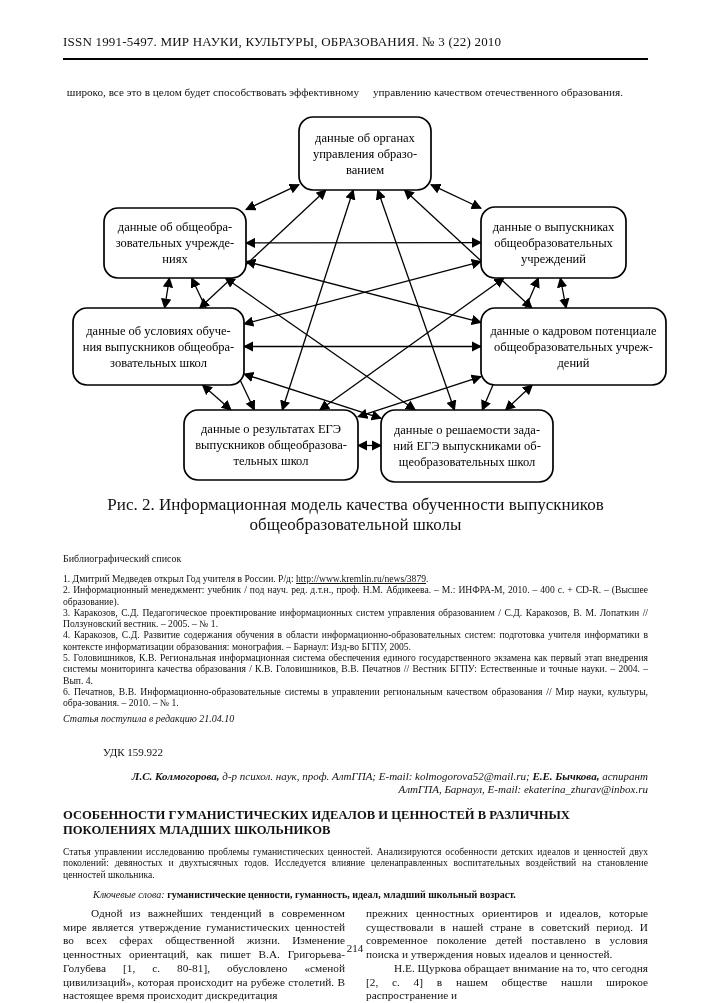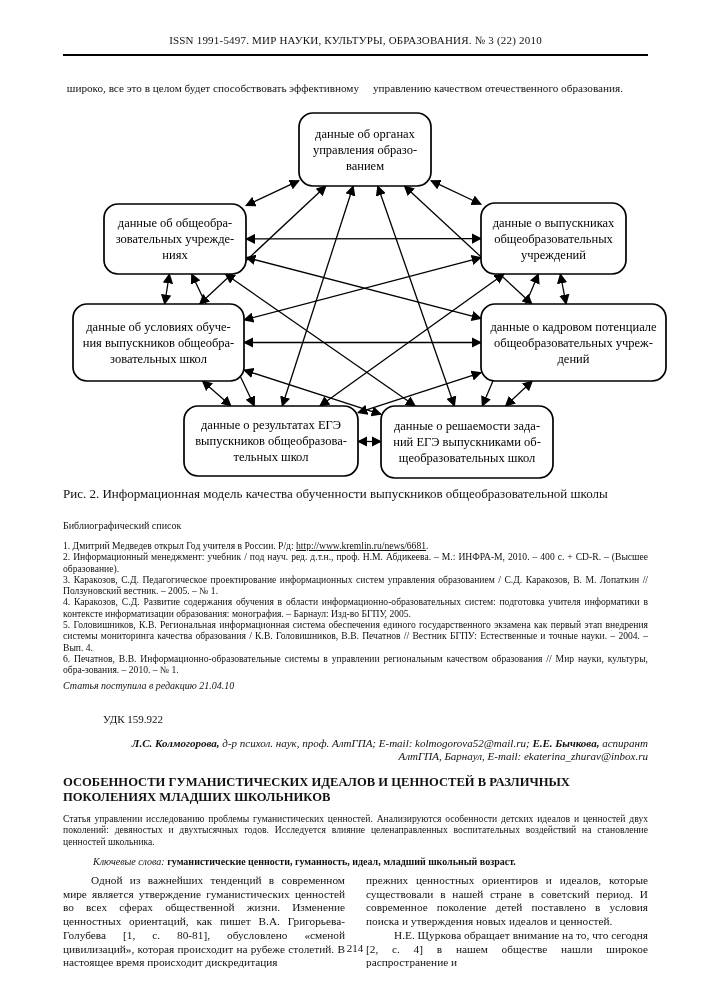--- a/index.html
+++ b/index.html
@@ -1,28 +1,28 @@
 <!DOCTYPE html>
 <html><head>
 <meta charset="utf-8">
 <style>
   html,body { margin:0; padding:0; }
   body {
     width:710px; height:1003px; background:#ffffff; color:#111;
     font-family:"Liberation Serif", serif; position:relative; overflow:hidden;
   }
   .page { padding:34px 62px 0 63px; }
-  .journal-line { text-align:center; font-size:11px; letter-spacing:0.2px; }
+  .journal-line { font-size:13px; letter-spacing:0.2px; }
   .rule { border-top:2px solid #000; margin-top:8px; height:0; }
   .continuation { display:flex; margin-top:26px; font-size:11.2px;text-align:right; }
   .continuation .cont-left { width:296px; }
   .continuation .cont-right { margin-left:14px; }
   svg.diagram { display:block; margin:10px 0 0 -2px; }
   svg.diagram text { font-family:"Liberation Serif", serif; font-size:12.5px; fill:#000; }
-  .caption { text-align:left; font-size:13px; }
+  .caption { text-align:center; font-size:17px; margin-top:5px; }
   .bib-heading { font-size:10px; margin-top:18px; }
   .bib-list { margin-top:9px; font-size:9.6px; line-height:11.3px; text-align:justify; }
   .bib-item { margin:0; }
   .bib-link { text-decoration:underline; }
   .received { font-style:italic; font-size:10px; margin-top:4px; }
   .udk { font-size:11px; margin-top:22px; padding-left:40px; }
   .authors { font-style:italic; font-size:11px; margin-top:12px; text-indent:40px; line-height:13.5px;text-align:right; }
   .authors .name { font-weight:bold; }
   .article-title { font-weight:bold; font-size:12.6px; margin-top:10px; line-height:15.5px; max-width:578px; }
   .abstract { font-size:9.6px; line-height:11.5px; text-align:justify; margin-top:7px; }
@@ -116,21 +116,21 @@
         <text x="406" y="326.4" text-anchor="middle">данные о решаемости зада-</text>
         <text x="406" y="342.4" text-anchor="middle">ний ЕГЭ выпускниками об-</text>
         <text x="406" y="358.4" text-anchor="middle">щеобразовательных школ</text>
       </g>
     </svg>
 
   <div class="caption">Рис. 2. Информационная модель качества обученности выпускников общеобразовательной школы</div>
 
   <div class="bib-heading">Библиографический список</div>
   <div class="bib-list">
-      <div class="bib-item"><span>1. Дмитрий Медведев открыл Год учителя в России. Р/д: </span><span class="bib-link">http://www.kremlin.ru/news/6681</span><span>.</span></div>
+      <div class="bib-item"><span>1. Дмитрий Медведев открыл Год учителя в России. Р/д: </span><span class="bib-link">http://www.kremlin.ru/news/3879</span><span>.</span></div>
       <div class="bib-item"><span>2. Информационный менеджмент: учебник / под науч. ред. д.т.н., проф. Н.М. Абдикеева. – М.: ИНФРА-М, 2010. – 400 с. + CD-R. – (Высшее образование).</span></div>
       <div class="bib-item"><span>3. Каракозов, С.Д. Педагогическое проектирование информационных систем управления образованием  / С.Д. Каракозов, В. М. Лопаткин  // Ползуновский вестник. – 2005. – № 1.</span></div>
       <div class="bib-item"><span>4. Каракозов, С.Д. Развитие содержания обучения в области информационно-образовательных систем: подготовка учителя информатики в контексте информатизации образования: монография. – Барнаул: Изд-во БГПУ, 2005.</span></div>
       <div class="bib-item"><span>5. Головишников, К.В. Региональная информационная система обеспечения единого государственного экзамена как первый этап внедрения системы мониторинга качества образования / К.В. Головишников, В.В. Печатнов // Вестник БГПУ: Естественные и точные науки. – 2004. – Вып. 4.</span></div>
       <div class="bib-item"><span>6. Печатнов, В.В. Информационно-образовательные системы в управлении региональным качеством образования // Мир науки, культуры, обра-зования. – 2010. – № 1.</span></div>
     </div>
 
   <div class="received">Статья поступила в редакцию 21.04.10</div>
 
   <div class="udk">УДК 159.922</div>

